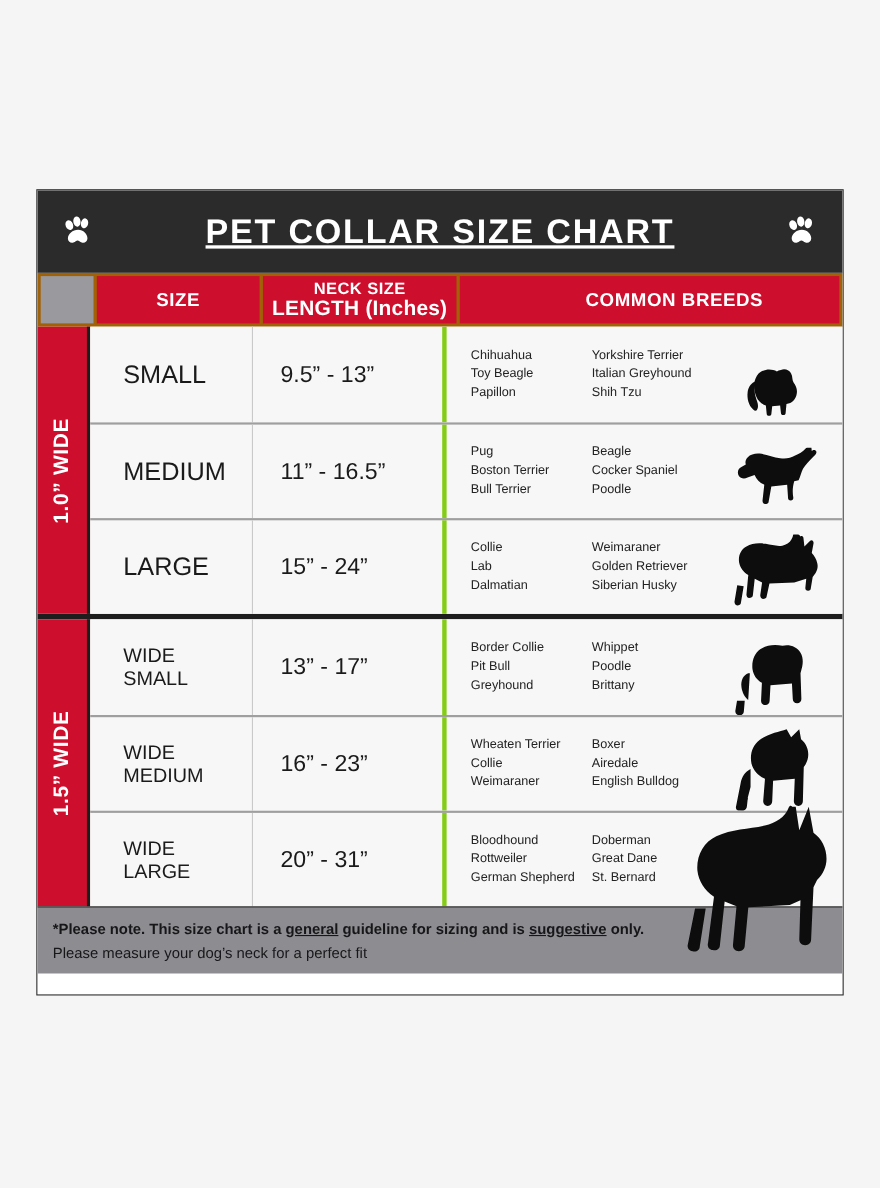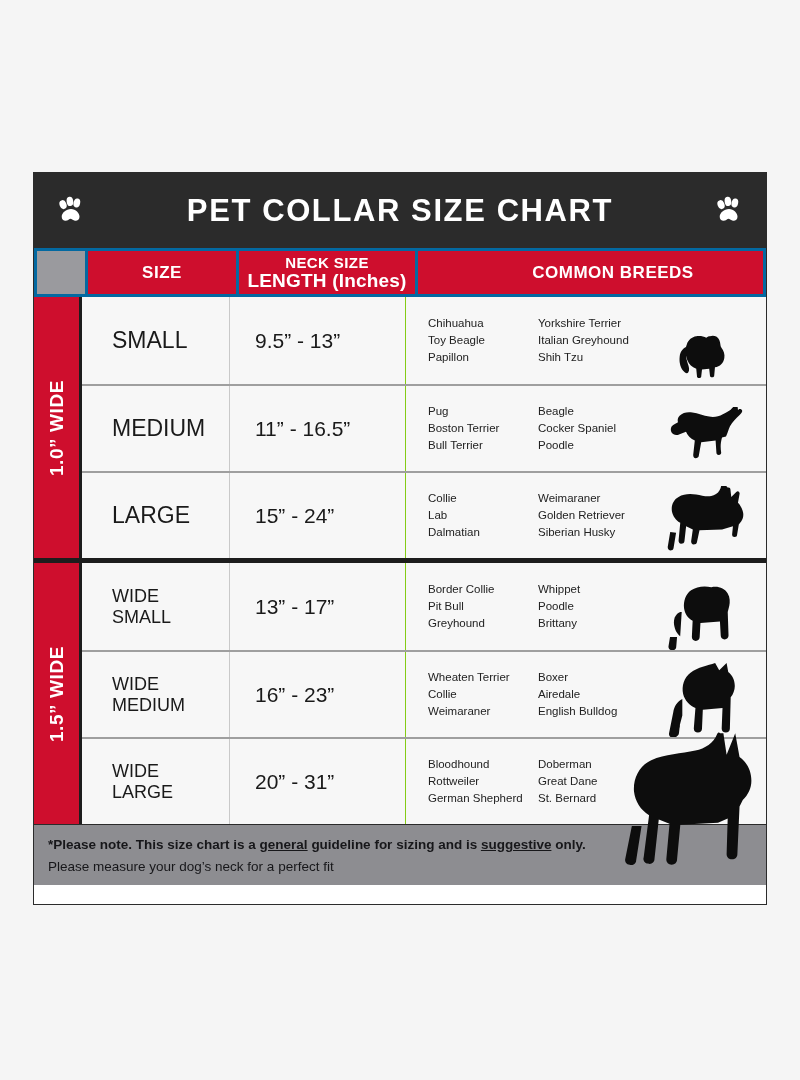--- a/index.html
+++ b/index.html
@@ -34,35 +34,36 @@
     align-items: center;
     justify-content: center;
   }
   .title-text {
     color: #ffffff;
     font-size: 31px;
     font-weight: bold;
     letter-spacing: 1.6px;
     font-family: "Liberation Sans", sans-serif;
     white-space: nowrap;
+    text-decoration: underline;
   }
   .paw {
     position: absolute;
     top: 50%;
     transform: translateY(-50%);
     width: 34px; height: 34px;
   }
   .paw.left  { left: 20px; }
   .paw.right { right: 20px; }
 
   
   .headrow {
     display: flex;
     height: 49px;
-    background: #0369a1;
+    background: #a16207;
     padding: 3px 3px 3px 3px;
     gap: 3px;
   }
   .head-corner {
     width: 48px;
     background: #9a9a9e;
     flex: 0 0 48px;
   }
   .head-cell {
     background: #ce0e2d;
@@ -124,21 +125,21 @@
     color: #1a1a1a;
     line-height: 1.15;
   }
   .cell-size.two-line { font-size: 18px; }
 
   .cell-len {
     flex: 0 0 176px;
     display: flex;
     align-items: center;
     padding-left: 25px;
-    border-right: 1px solid #84cc16;
+    border-right: 4px solid #84cc16;
     font-size: 21px;
     color: #1a1a1a;
   }
 
   .cell-breeds {
     flex: 1 1 auto;
     display: flex;
     align-items: center;
     position: relative;
     padding-left: 22px;

